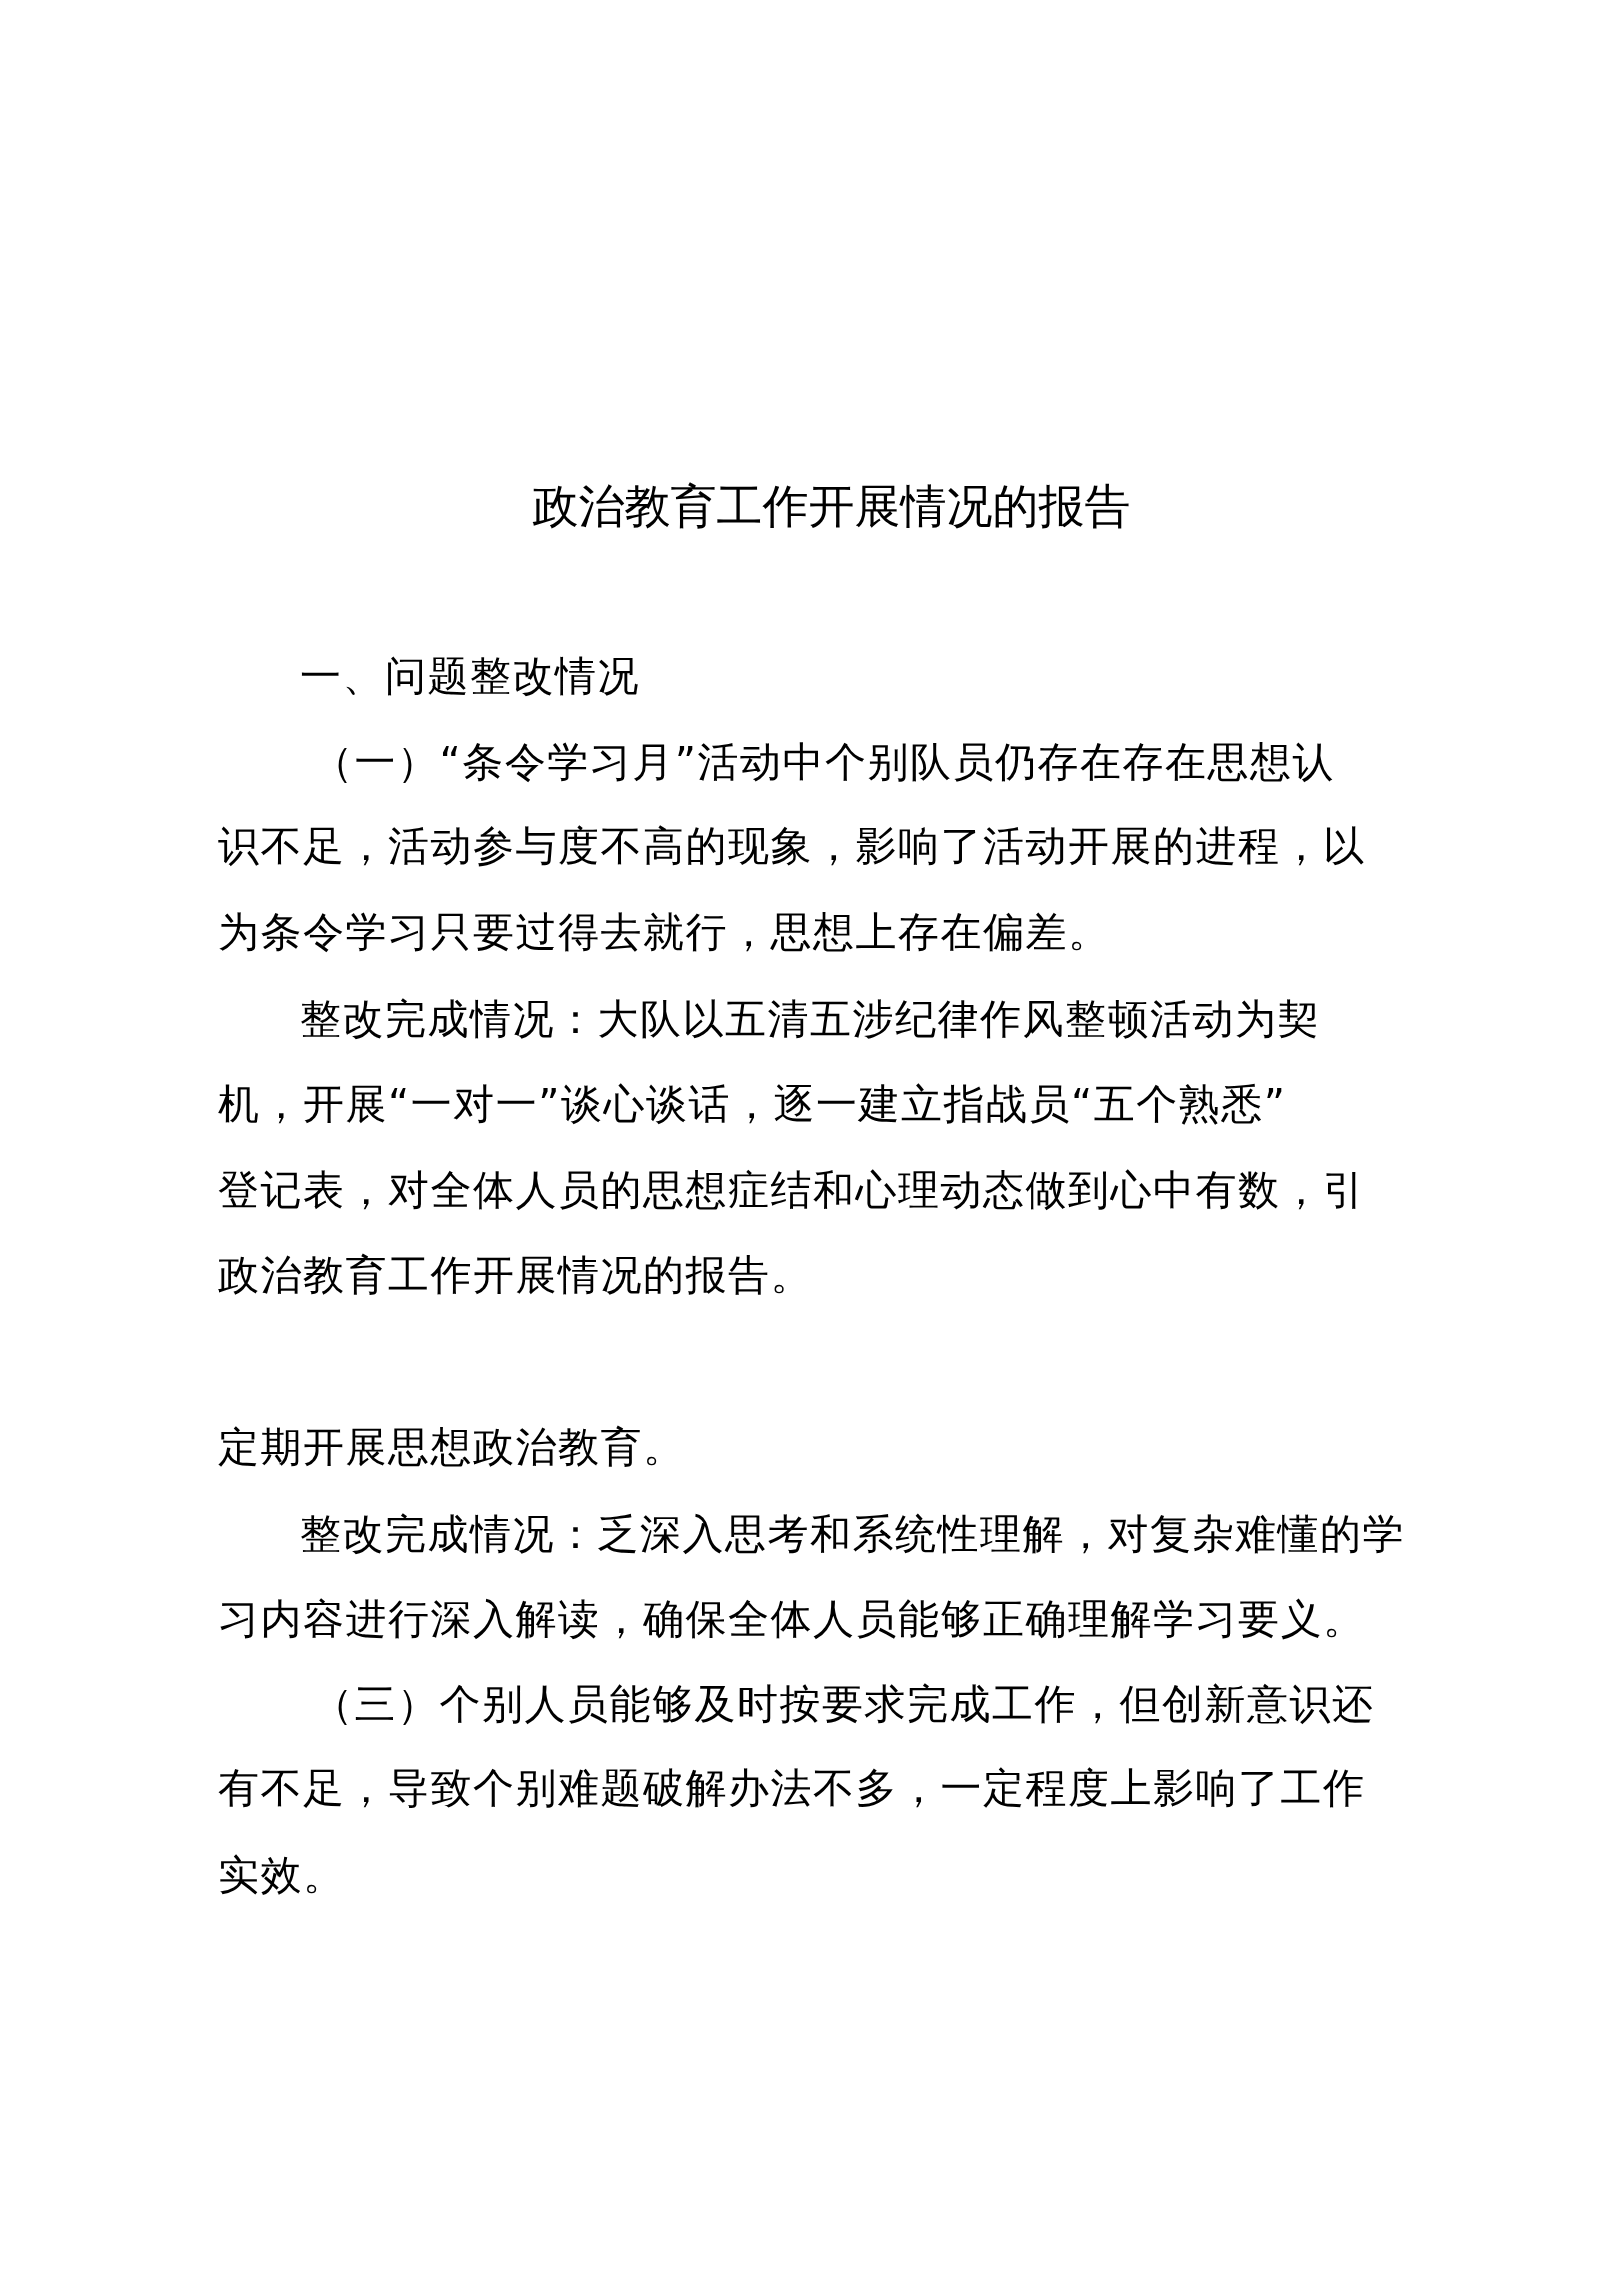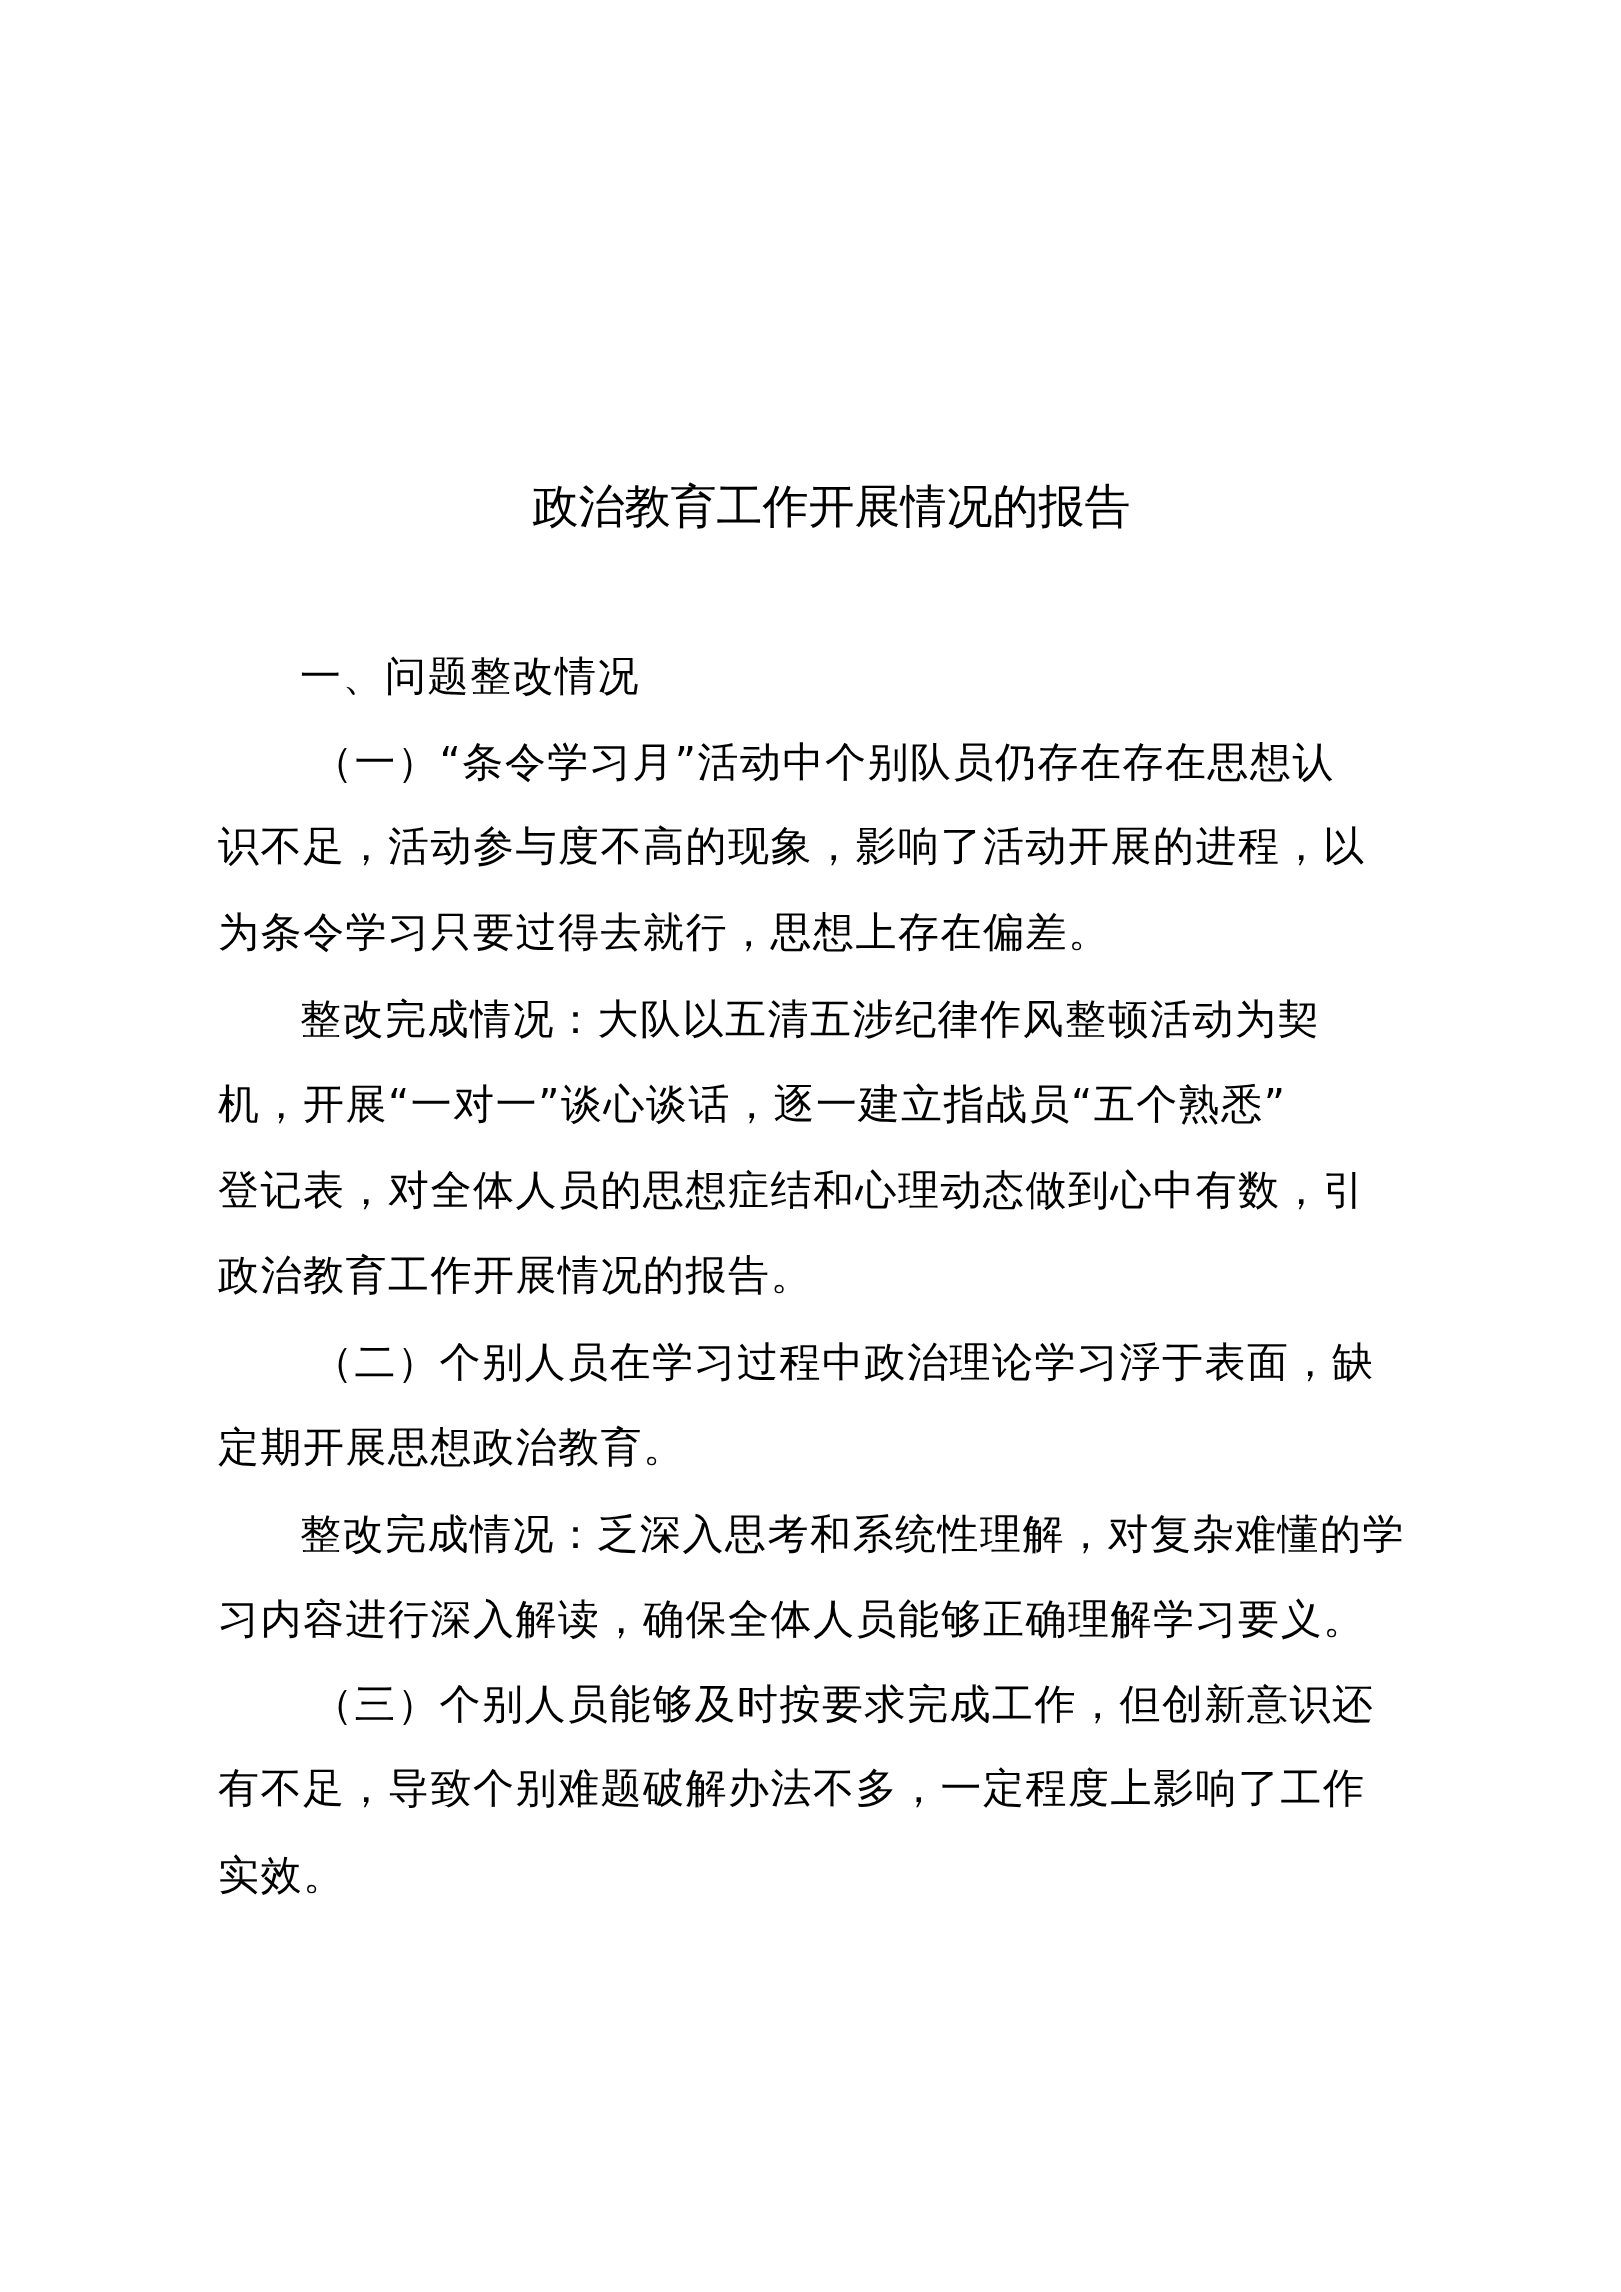--- a/index.html
+++ b/index.html
@@ -23,21 +23,20 @@
 
   <div class="line indent2" style="top:647px;">一、问题整改情况</div>
   <div class="line" style="top:817px;">识不足，活动参与度不高的现象，影响了活动开展的进程，以</div>
   <div class="line indent2" style="top:990px;">整改完成情况：大队以五清五涉纪律作风整顿活动为契</div>
 
   <div class="line" style="top:903px;">为条令学习只要过得去就行，思想上存在偏差。</div>
   <div class="line" style="top:1075px;">机，开展“一对一”谈心谈话，逐一建立指战员“五个熟悉”</div>
   <div class="line" style="top:1161px;">登记表，对全体人员的思想症结和心理动态做到心中有数，引</div>
   <div class="line" style="top:1246px;">政治教育工作开展情况的报告。</div>
 
-  <div class="line indent-paren" style="top:1333px;">（二）个别人员在学习过程中政治理论学习浮于表面，缺</div>
   <div class="line" style="top:1418px;">定期开展思想政治教育。</div>
 
   <div class="line indent2" style="top:1505px;">整改完成情况：乏深入思考和系统性理解，对复杂难懂的学</div>
   <div class="line" style="top:1590px;">习内容进行深入解读，确保全体人员能够正确理解学习要义。</div>
 
   <div class="line indent-paren" style="top:1675px;">（三）个别人员能够及时按要求完成工作，但创新意识还</div>
   <div class="line" style="top:1759px;">有不足，导致个别难题破解办法不多，一定程度上影响了工作</div>
   <div class="line" style="top:1846px;">实效。</div>
 </div>
 

